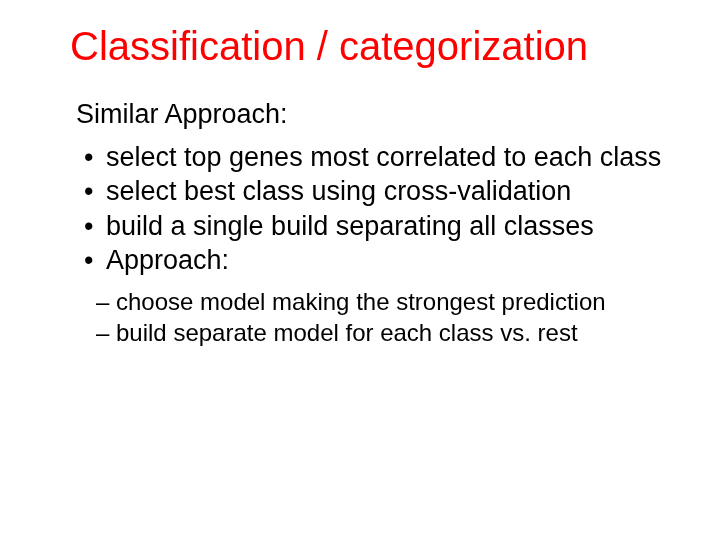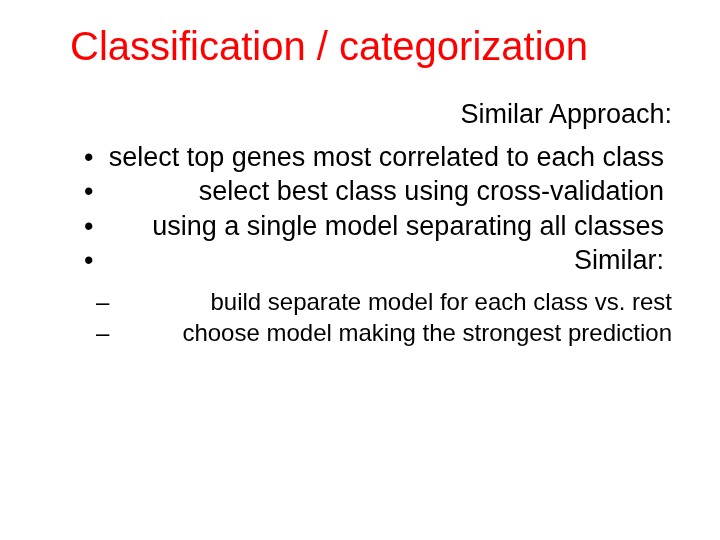--- a/index.html
+++ b/index.html
@@ -22,21 +22,20 @@
     color: #ff0000;
     font-size: 40px;
     margin: 0 0 28px 22px;
     font-weight: normal;
     letter-spacing: 0px;
   }
   .body {
     margin-left: 28px;
     font-size: 27px;
     line-height: 1.28;
-    text-align: right;
   }
   .lead {
     margin: 0 0 2px 0;
   }
   .bullets {
     margin: 8px;
     padding: 0;
     list-style: none;
   }
   .bullets > li {
@@ -77,22 +76,22 @@
 
 <div class="slide">
   <h1 class="title">Classification / categorization</h1>
 
   <div class="body">
     <p class="lead">Similar Approach:</p>
 
     <ul class="bullets">
       <li class="hang">select top genes most correlated to each class</li>
       <li>select best class using cross-validation</li>
-      <li>using a single model separating all classes</li>
-      <li>Similar:</li>
+      <li>build a single build separating all classes</li>
+      <li>Approach:</li>
     </ul>
 
     <ul class="sub">
+      <li>choose model making the strongest prediction</li>
       <li>build separate model for each class vs. rest</li>
-      <li>choose model making the strongest prediction</li>
     </ul>
   </div>
 </div>
 
 </body></html>

